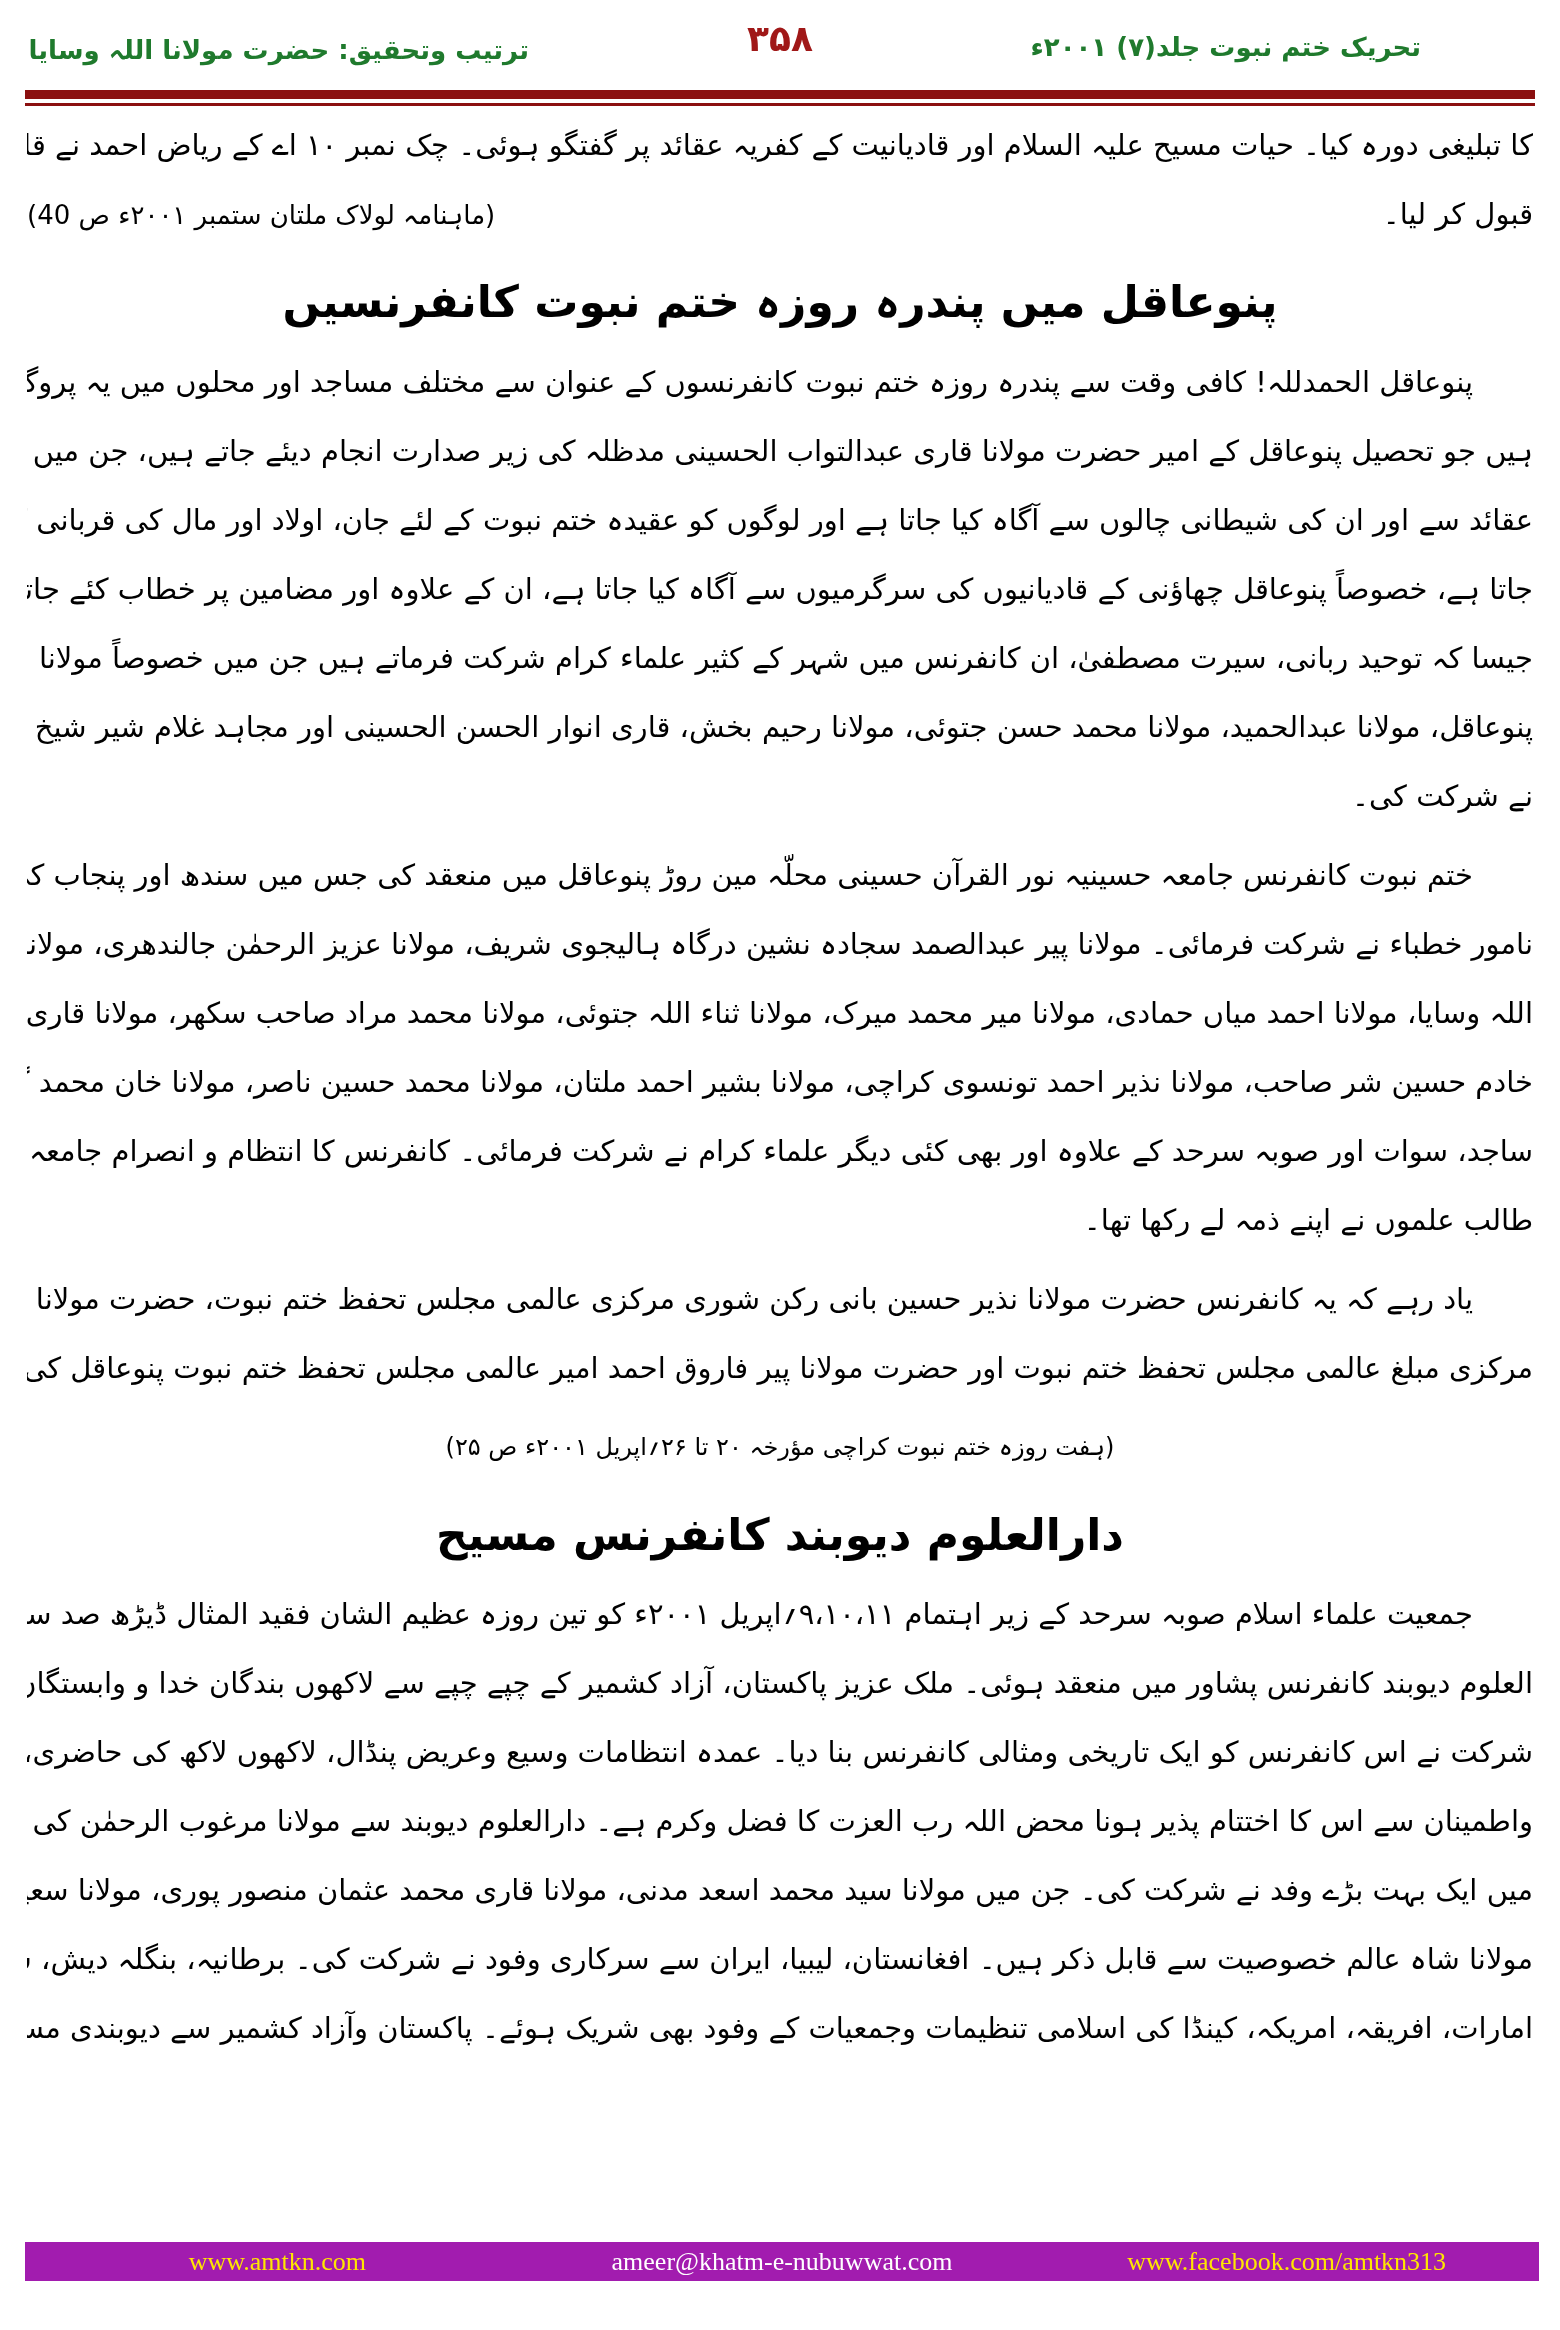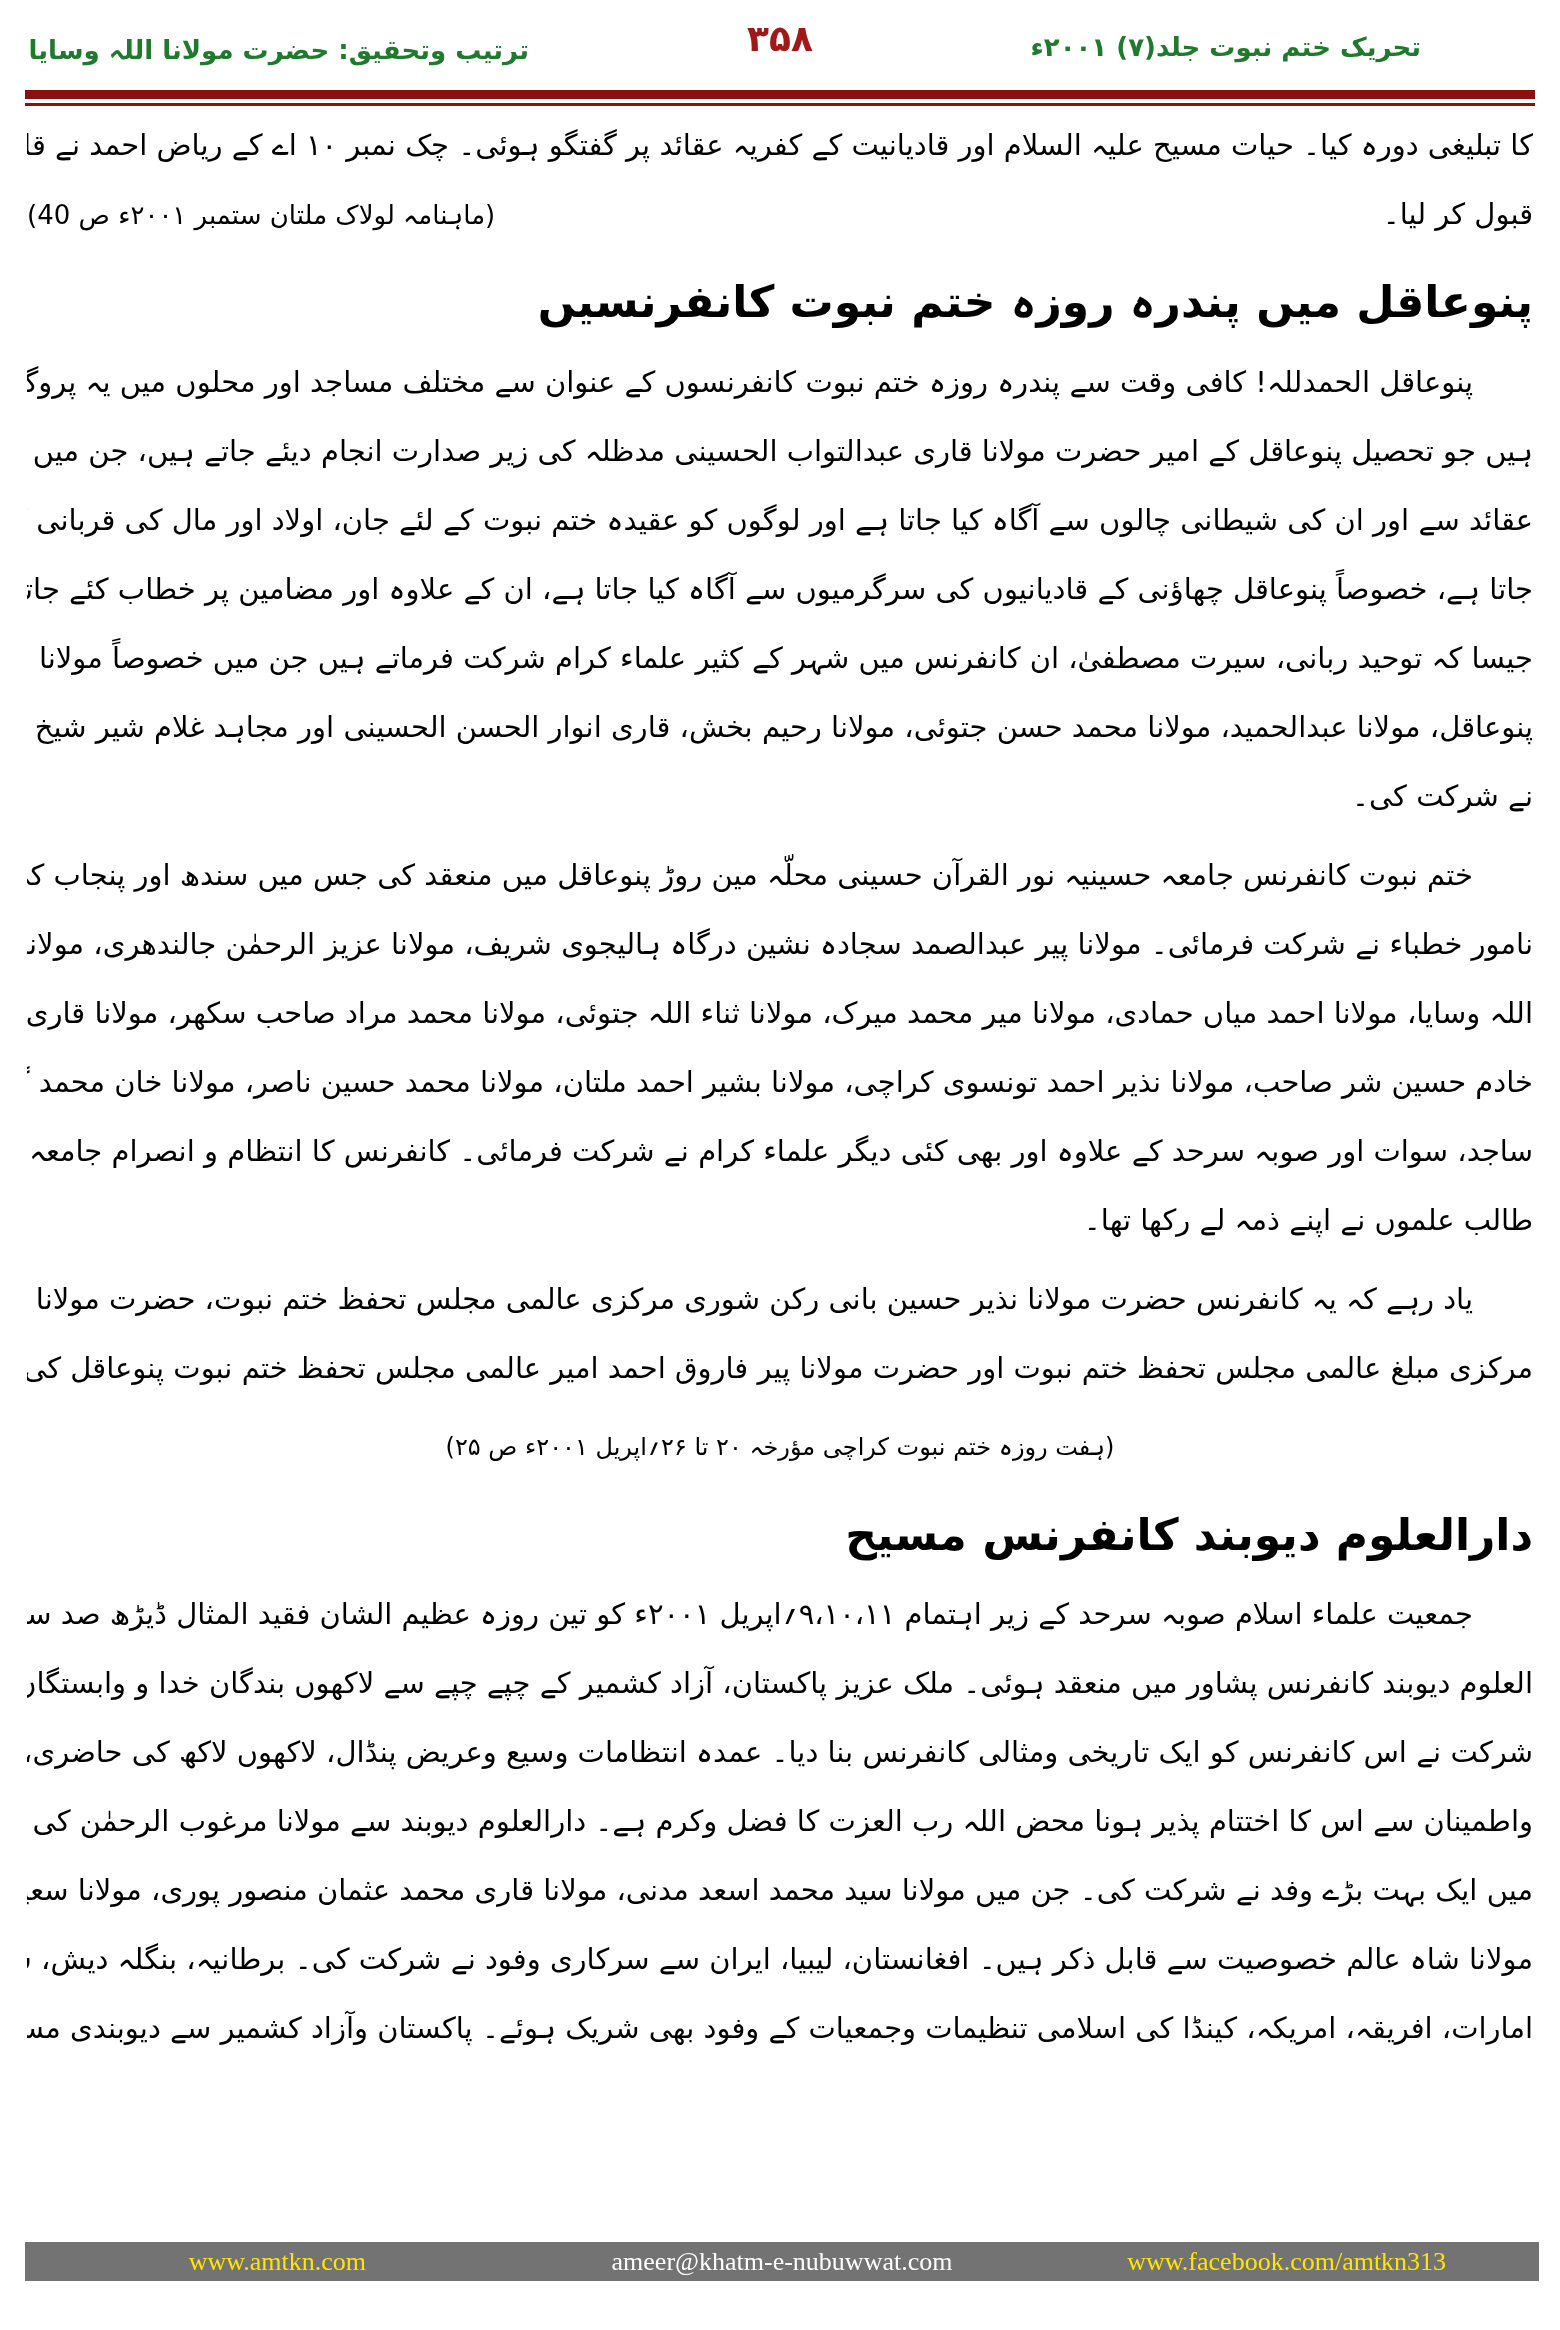--- a/index.html
+++ b/index.html
@@ -45,40 +45,40 @@
   .split-line{
     display:flex;
     justify-content:space-between;
     align-items:baseline;
   }
   .split-line .cite{
     font-size:26px;
     white-space:nowrap;
   }
   .heading{
-    text-align:right;
+    text-align:center;
     font-size:44px;
     font-weight:bold;
     line-height:1.25;
     margin:25px 0 18.5px 0;
   }
   .para{margin-bottom:10px;}
   .citation-line{
     font-size:24px;
     line-height:69px;
     height:69px;
     text-align:center;
     white-space:nowrap;
     overflow:hidden;
   }
   
   .footer-bar{
     position:absolute;
     left:25px;right:21px;top:2242px;height:39px;
-    background:#737373;
+    background:#a21caf;
     display:flex;
     align-items:center;
     font-family:"Liberation Serif", serif;
   }
   .f-cell{flex:1;text-align:center;font-size:26px;}
   .f-yellow{color:#FFE600;}
   .f-white{color:#ffffff;}
 </style>
 </head>
 <body>

